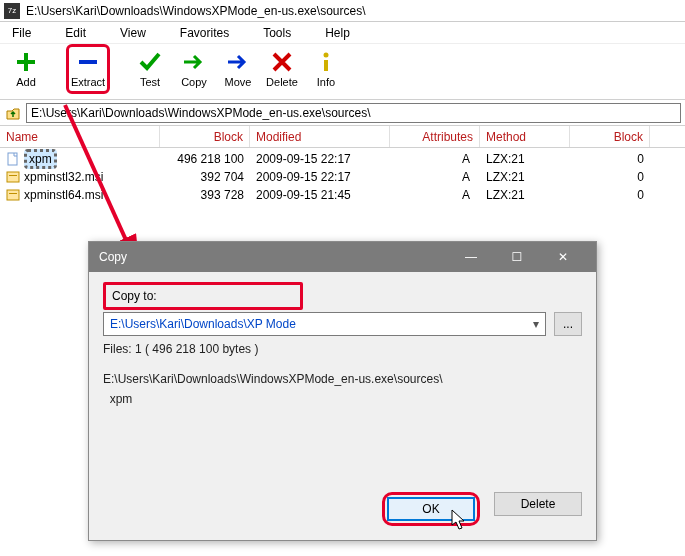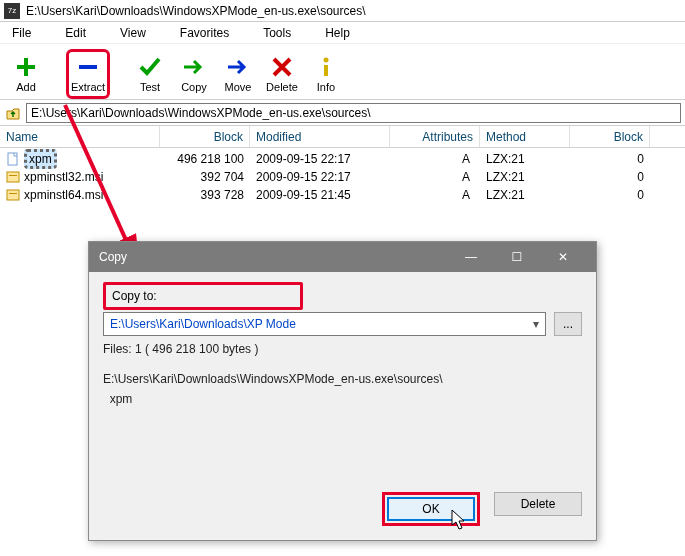--- a/index.html
+++ b/index.html
@@ -1,30 +1,30 @@
 <!DOCTYPE html>
 <html><head>
 <meta charset="utf-8">
 <style>
   *{box-sizing:border-box;margin:0;padding:0;font-family:"Segoe UI",Tahoma,sans-serif;font-size:12px}
   body{background:#fff;width:685px;height:556px;position:relative;overflow:hidden}
   .titlebar{background:#fff;border-bottom:1px solid #ccc;height:22px;display:flex;align-items:center;padding:0 4px;gap:6px}
   .app-icon{width:16px;height:16px;background:#333;color:#fff;display:flex;align-items:center;justify-content:center;font-size:8px;font-weight:normal}
   .menubar{height:22px;display:flex;align-items:center;padding:0 4px;gap:18px;border-bottom:1px solid #eee}
   .menubar span{padding:2px 8px;cursor:default}
-  .toolbar{height:56px;display:flex;align-items:flex-end;padding:0 4px;gap:0;border-bottom:1px solid #d0d0d0}
+  .toolbar{height:56px;display:flex;align-items:flex-start;padding:0 4px;gap:0;border-bottom:1px solid #d0d0d0}
   .tbtn{width:44px;height:50px;display:flex;flex-direction:column;align-items:center;justify-content:center;gap:2px;cursor:default}
   .tbtn .ico{width:24px;height:24px;display:flex;align-items:center;justify-content:center}
   .tbtn .lbl{font-size:11px}
   .hl{border:3px solid #e4002b;border-radius:6px}
   .addressbar{height:26px;display:flex;align-items:center;padding:2px 4px;gap:4px;border-bottom:1px solid #d0d0d0}
   .addr-icon{width:18px;height:18px;display:flex;align-items:center;justify-content:center}
   .addr-input{flex:1;height:20px;border:1px solid #7a7a7a;padding:0 4px;display:flex;align-items:center;background:#fff}
   .listhdr{display:flex;height:22px;border-bottom:1px solid #d0d0d0;background:#fff}
-  .listhdr .col{border-right:1px solid #e0e0e0;display:flex;align-items:center;padding:0 6px;font-size:12px;color:#0c4a6e}
+  .listhdr .col{border-right:1px solid #e0e0e0;display:flex;align-items:center;padding:0 6px;font-size:12px;color:#b91c1c}
   .col-name{width:160px}
   .col-size{width:90px;justify-content:flex-end}
   .col-mod{width:140px}
   .col-attr{width:90px;justify-content:flex-end;padding-right:10px}
   .col-method{width:90px}
   .col-block{width:80px;justify-content:flex-end}
   .filelist{padding-top:2px}
   .row{display:flex;height:18px;align-items:center}
   .row .cell{padding:0 6px;font-size:12px}
   .row .c-name{width:160px;display:flex;align-items:center;gap:4px}
@@ -241,21 +241,21 @@
         <span>E:\Users\Kari\Downloads\XP Mode</span>
         <span class="chev">▾</span>
       </div>
       <div class="browse">...</div>
     </div>
     <div class="dlg-text">Files: 1   ( 496 218 100 bytes )</div>
     <div style="height:10px"></div>
     <div class="dlg-text">E:\Users\Kari\Downloads\WindowsXPMode_en-us.exe\sources\</div>
     <div class="dlg-text" style="white-space:pre">  xpm</div>
     <div class="dlg-buttons">
-      <div class="hl" style="border-radius:0;padding:2px">
+      <div class="hl" style="border-radius:10px;padding:2px">
         <div class="btn def">OK</div>
       </div>
       <div class="btn">Delete</div>
     </div>
   </div>
 </div>
 
 <div class="cursor">
   <svg width="18" height="22">
       <path d="M2 1 L2 16 L6 13 L9 20 L12 19 L9 12 L14 12 Z" fill="#fff" stroke="#000" stroke-width="1"></path>

